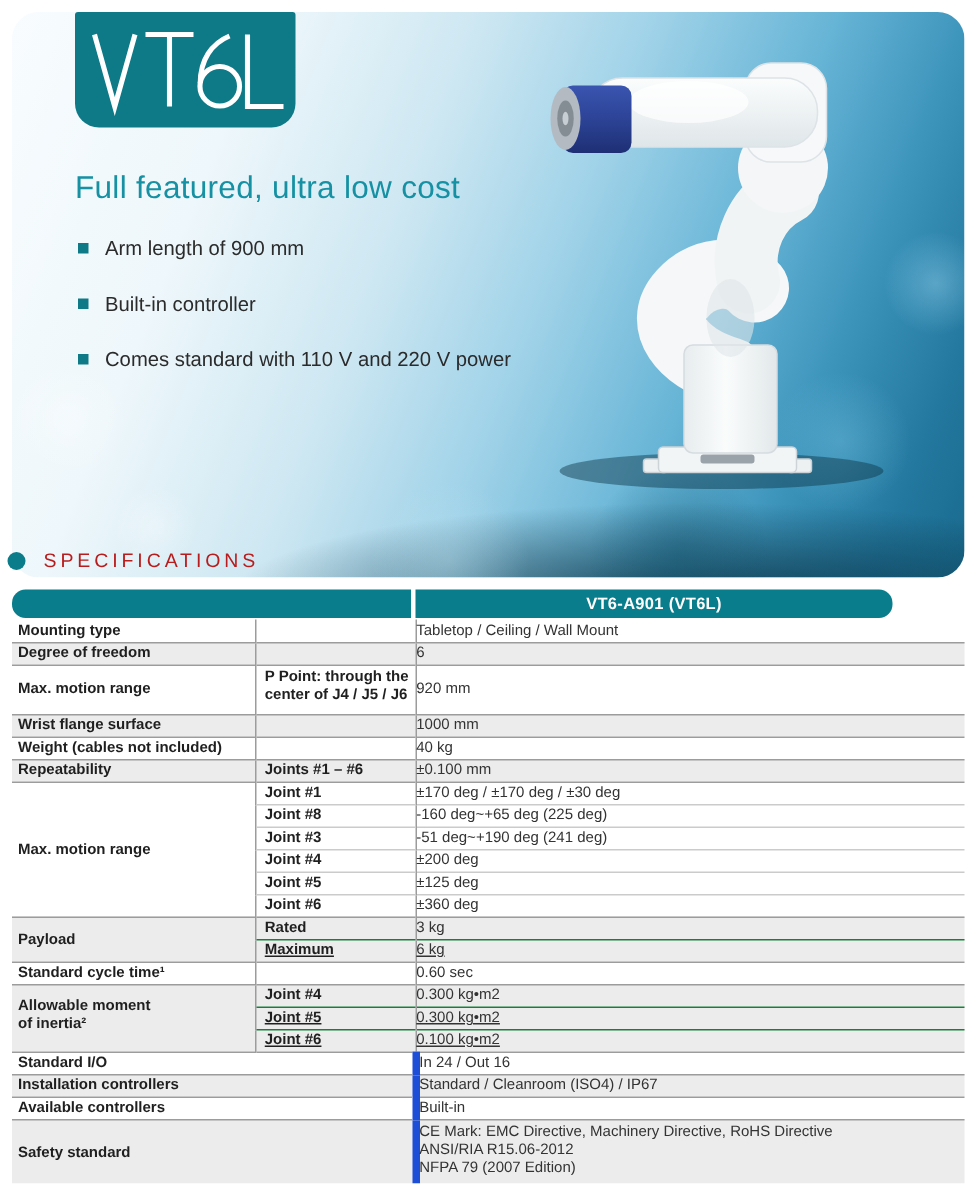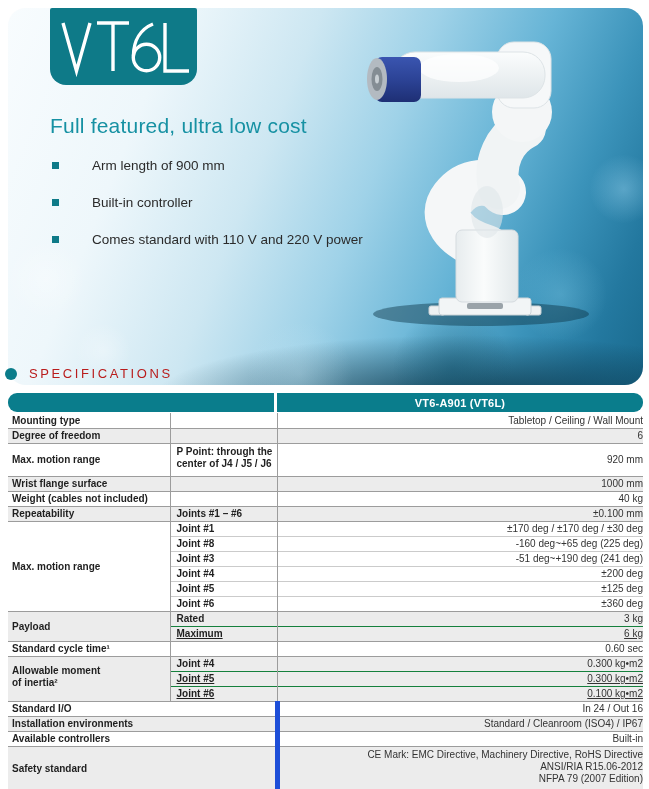--- a/index.html
+++ b/index.html
@@ -28,45 +28,45 @@
   }
   .badge svg { display:block; }
   .sr { position:absolute; width:1px; height:1px; overflow:hidden; clip:rect(0 0 0 0); }
 
   .hero-heading {
     position:absolute; left:42px; top:106px;
     font-size:21px; color:#1691a3; letter-spacing:.2px;
   }
 
   .features { position:absolute; left:44px; top:150px; list-style:none; }
-  .features li { display:flex; align-items:center; margin-bottom:22px; height:15px;gap:22px; }
+  .features li { display:flex; align-items:center; margin-bottom:22px; height:15px; }
   .sq { width:7px; height:7px; background:#0e7a88; margin-right:11px; flex:0 0 auto; }
   .feat-text { font-size:13.5px; color:#2b2b2b; }
 
   .robot { position:absolute; right:4px; top:4px; }
   .spec-title-row { position:absolute; left:5px; top:366px; display:flex; align-items:center; }
   .dot { width:12px; height:12px; border-radius:50%; background:#0b7c8a; margin-right:12px; }
   .spec-title { font-size:13px; color:#b91c1c; letter-spacing:2.6px; }
 
   
-  .thead-bar { position:absolute; left:8px; top:393px; width:635px; height:19px; display:flex; }
+  .thead-bar { position:absolute; left:8px; top:393px; width:587px; height:19px; display:flex; }
   .thead-left  { width:266px; background:#0a7d8c; border-radius:9px 0 0 9px; }
   .thead-gap   { width:3px; background:#ffffff; }
   .thead-right { flex:1; background:#0a7d8c; border-radius:0 9px 9px 0;
                  display:flex; align-items:center; justify-content:center;
                  color:#ffffff; font-weight:bold; font-size:11px; letter-spacing:.2px; }
 
   
   .spec-table-wrap { position:absolute; left:8px; top:413px; width:635px; }
   table { border-collapse:collapse; table-layout:fixed; width:635px; font-size:10px; }
   td { height:15px; padding:0; vertical-align:middle; color:#222; }
   td.c1  { padding-left:4px; }
   td.c12 { padding-left:4px; border-right:5px solid #1d4ed8; }
   td.c2  { padding-left:6px; border-left:1px solid #9c9c9c; border-right:1px solid #9c9c9c; }
-  td.c3  { text-align:right; color:#333; }
+  td.c3  { text-align:left; color:#333; }
   .lbl   { font-weight:bold; color:#1f1f1f; }
   .pre   { white-space:pre-line; line-height:12px; padding-top:2px; padding-bottom:6px; }
   tr.g td { background:#ececec; }
   tr:not(.sub) td { border-top:1px solid #9c9c9c;margin-top:42px; }
   tr.sub.w td { border-top:1px solid #cbcbcb; }
   tr.sub.g td { border-top:1px solid #15803d;text-decoration:underline; }
   table tr:first-child td { border-top:none; }
   table tr:last-child td { border-bottom:1px solid #9c9c9c; }
 </style>
 </head>
@@ -244,21 +244,21 @@
           </tr>
           <tr class="g sub">
             <td class="c2 lbl">Joint #6</td>
             <td class="c3">0.100 kg•m2</td>
           </tr>
           <tr class="w">
             <td class="c12 lbl" colspan="2">Standard I/O</td>
             <td class="c3">In 24 / Out 16</td>
           </tr>
           <tr class="g">
-            <td class="c12 lbl" colspan="2">Installation environments</td>
+            <td class="c12 lbl" colspan="2">Installation controllers</td>
             <td class="c3">Standard / Cleanroom (ISO4) / IP67</td>
           </tr>
           <tr class="w">
             <td class="c12 lbl" colspan="2">Available controllers</td>
             <td class="c3">Built-in</td>
           </tr>
           <tr class="g">
             <td class="c12 lbl" colspan="2">Safety standard</td>
             <td class="c3 pre">CE Mark: EMC Directive, Machinery Directive, RoHS Directive
 ANSI/RIA R15.06-2012

